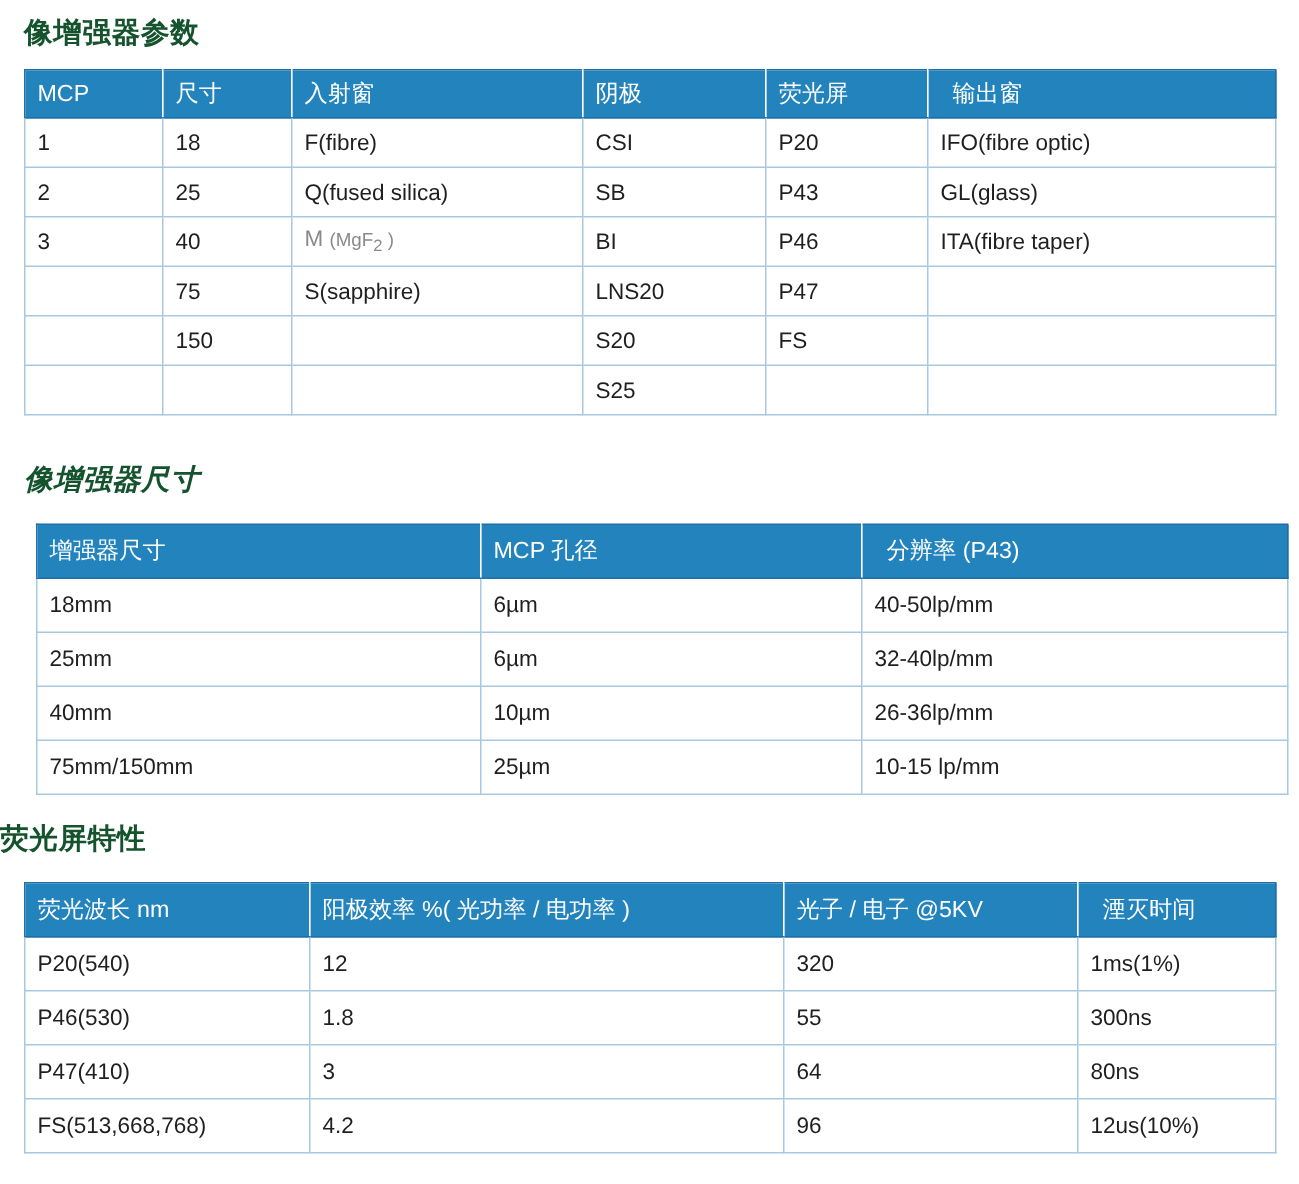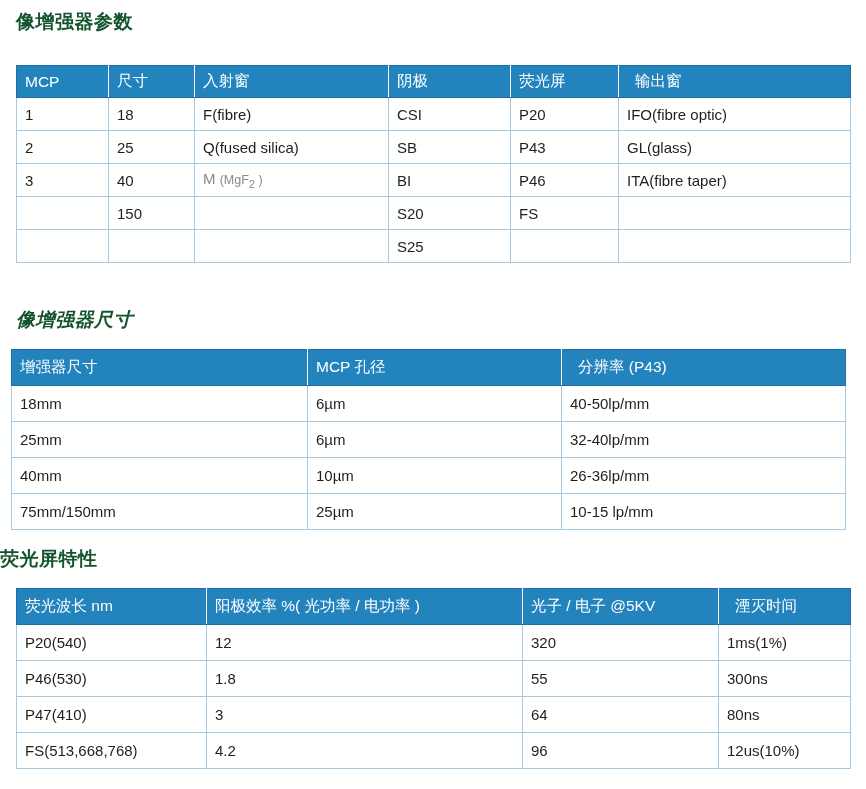--- a/index.html
+++ b/index.html
@@ -60,30 +60,30 @@
     height: 22px;
     vertical-align: middle;
     white-space: nowrap;
     overflow: hidden;
   }
   table.tbl td.dim { color: #8a8a8a; }
   .sub { font-size: 11px; vertical-align: sub; }
   .small-paren { font-size: 12.5px; color: #8a8a8a; }
 
   
-  #table1 { position: absolute; left: 16px; top: 65px; width: 834px; }
+  #table1 { position: absolute; left: 16px; top: 46px; width: 834px; }
   #table1 col.c0 { width: 92px; }
   #table1 col.c1 { width: 86px; }
   #table1 col.c2 { width: 194px; }
   #table1 col.c3 { width: 122px; }
   #table1 col.c4 { width: 108px; }
   #table1 col.c5 { width: 232px; }
 
   
-  #table2 { position: absolute; left: 11px; top: 349px; width: 834px; }
+  #table2 { position: absolute; left: 24px; top: 349px; width: 834px; }
   #table2 col.c0 { width: 296px; }
   #table2 col.c1 { width: 254px; }
   #table2 col.c2 { width: 284px; }
   #table2 td, #table2 th { height: 25px; }
 
   
   #table3 { position: absolute; left: 16px; top: 588px; width: 834px; }
   #table3 col.c0 { width: 190px; }
   #table3 col.c1 { width: 316px; }
   #table3 col.c2 { width: 196px; }
@@ -136,20 +136,28 @@
       <tr>
         <td>3</td>
         <td>40</td>
         <td class="dim">M <span class="small-paren">(MgF<span class="sub">2</span> )</span></td>
         <td>BI</td>
         <td>P46</td>
         <td>ITA(fibre taper)</td>
       </tr>
       <tr>
         <td></td>
+        <td>75</td>
+        <td>S(sapphire)</td>
+        <td>LNS20</td>
+        <td>P47</td>
+        <td></td>
+      </tr>
+      <tr>
+        <td></td>
         <td>150</td>
         <td></td>
         <td>S20</td>
         <td>FS</td>
         <td></td>
       </tr>
       <tr>
         <td></td>
         <td></td>
         <td></td>

